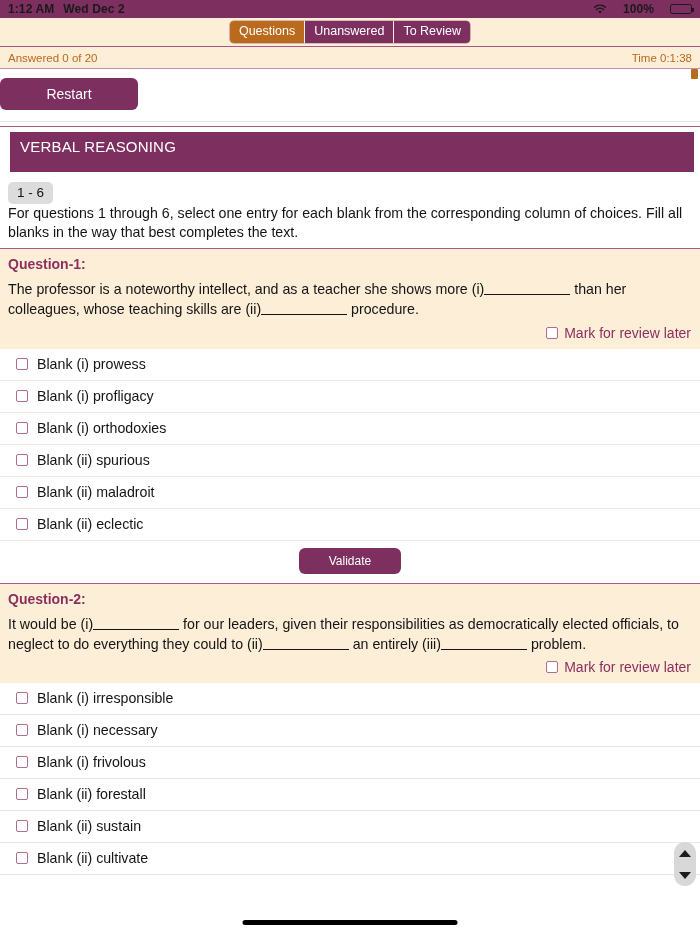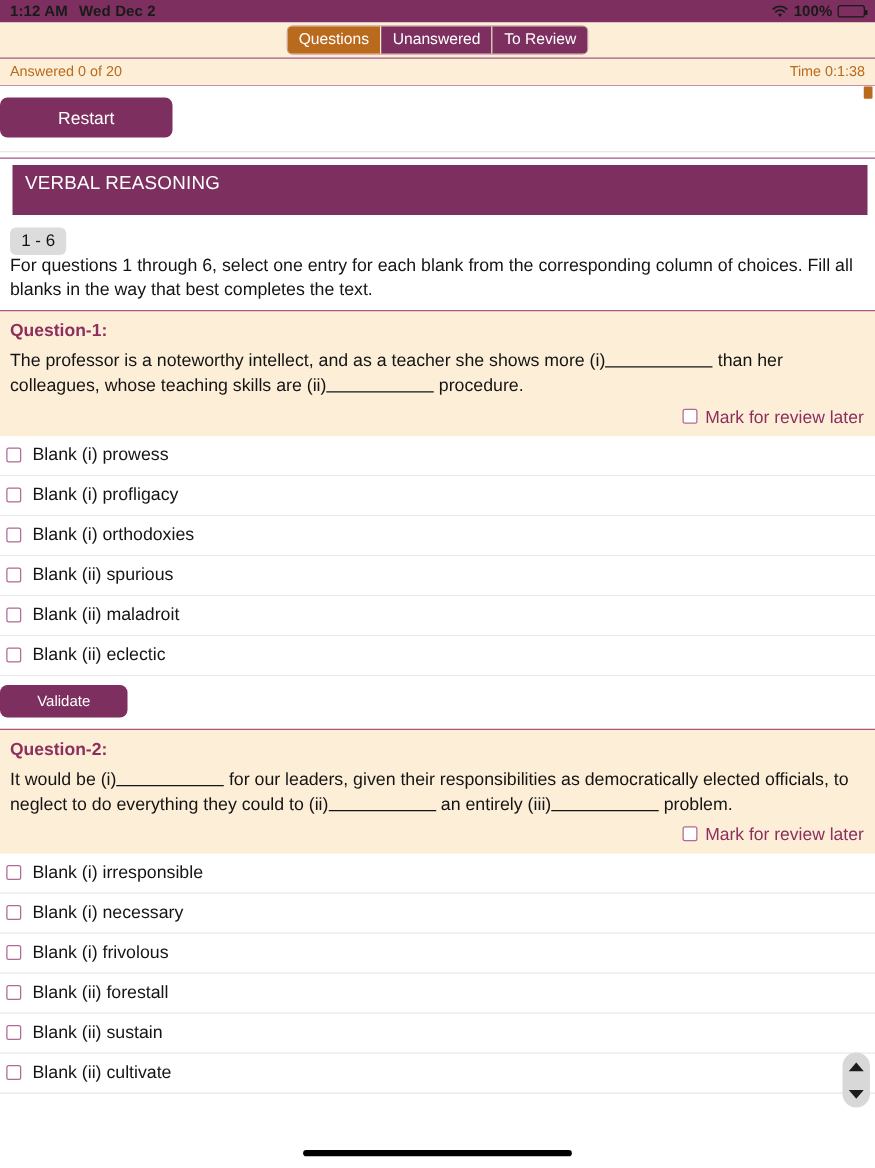--- a/index.html
+++ b/index.html
@@ -27,21 +27,21 @@
     color: #1a1a1a;
     display: flex;
     align-items: center;
     justify-content: space-between;
     padding: 0 8px;
     font-size: 12px;
     font-weight: bold;
     letter-spacing: .1px;
   }
   .statusbar-left { display: flex; align-items: baseline; gap: 9px; }
-  .statusbar-right { display: flex; align-items: center; gap: 4px; }
+  .statusbar-right { display: flex; align-items: center; gap: 16px; }
 
   .wifi-icon { display: block; }
   .batt {
     width: 22px; height: 10px;
     border: 1.3px solid #1a1a1a;
     border-radius: 2.5px;
     position: relative;
     padding: 1px;
   }
   .batt::after {
@@ -240,30 +240,30 @@
     background: #fff;
     flex: 0 0 auto;
   }
 
   
   .opt {
     display: flex;
     align-items: center;
     gap: 9px;
     height: 32px;
-    padding-left: 5px;
+    padding-left: 16px;
     background: #fff;
     border-bottom: 1px solid #e8e8e8;
     cursor: pointer;
   }
   .opt-label { font-size: 14.2px; color: #141414; }
 
   .validate-wrap {
     display: flex;
-    justify-content: flex-start;
+    justify-content: center;
     padding: 7px 0 9px;
     background: #fff;
   }
 
   
   .stepper {
     position: absolute;
     right: 4px;
     bottom: 14px;
     width: 22px;

